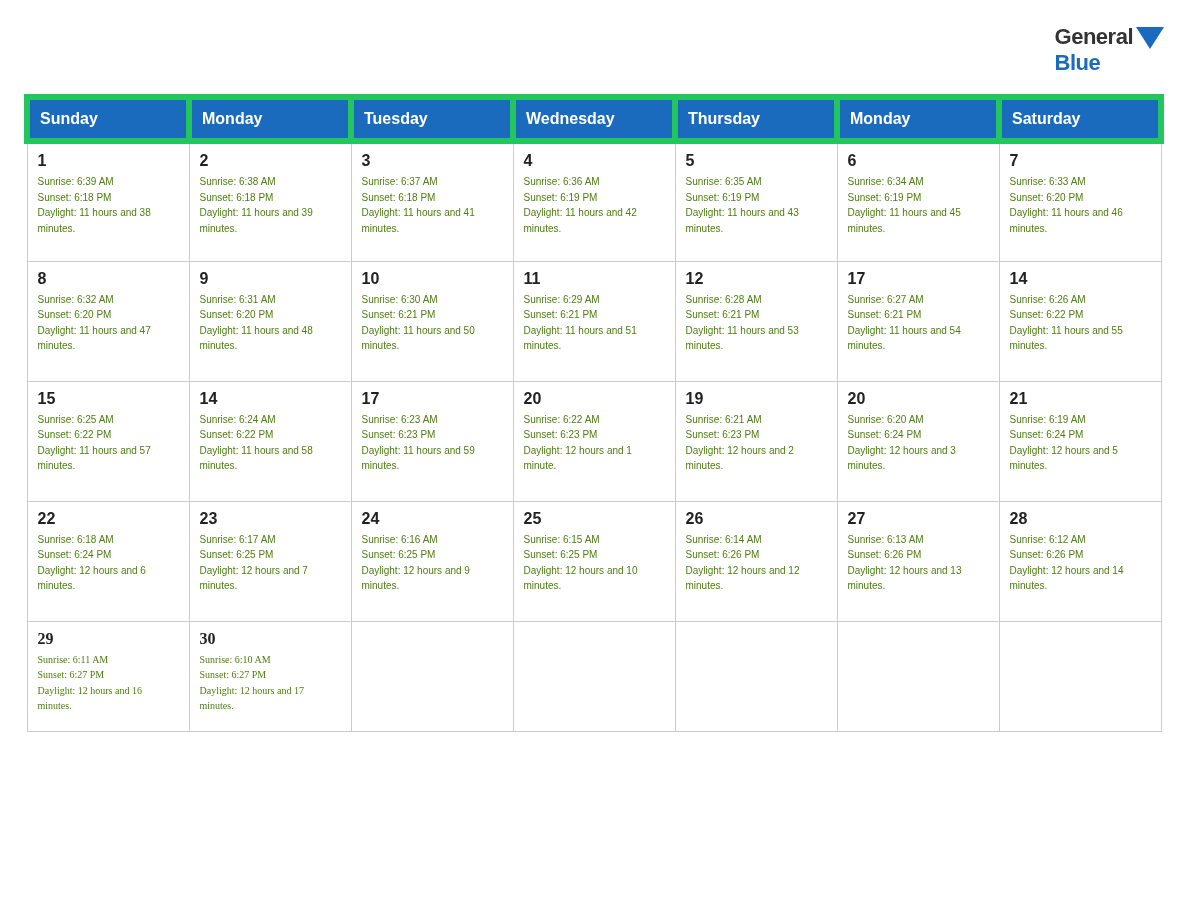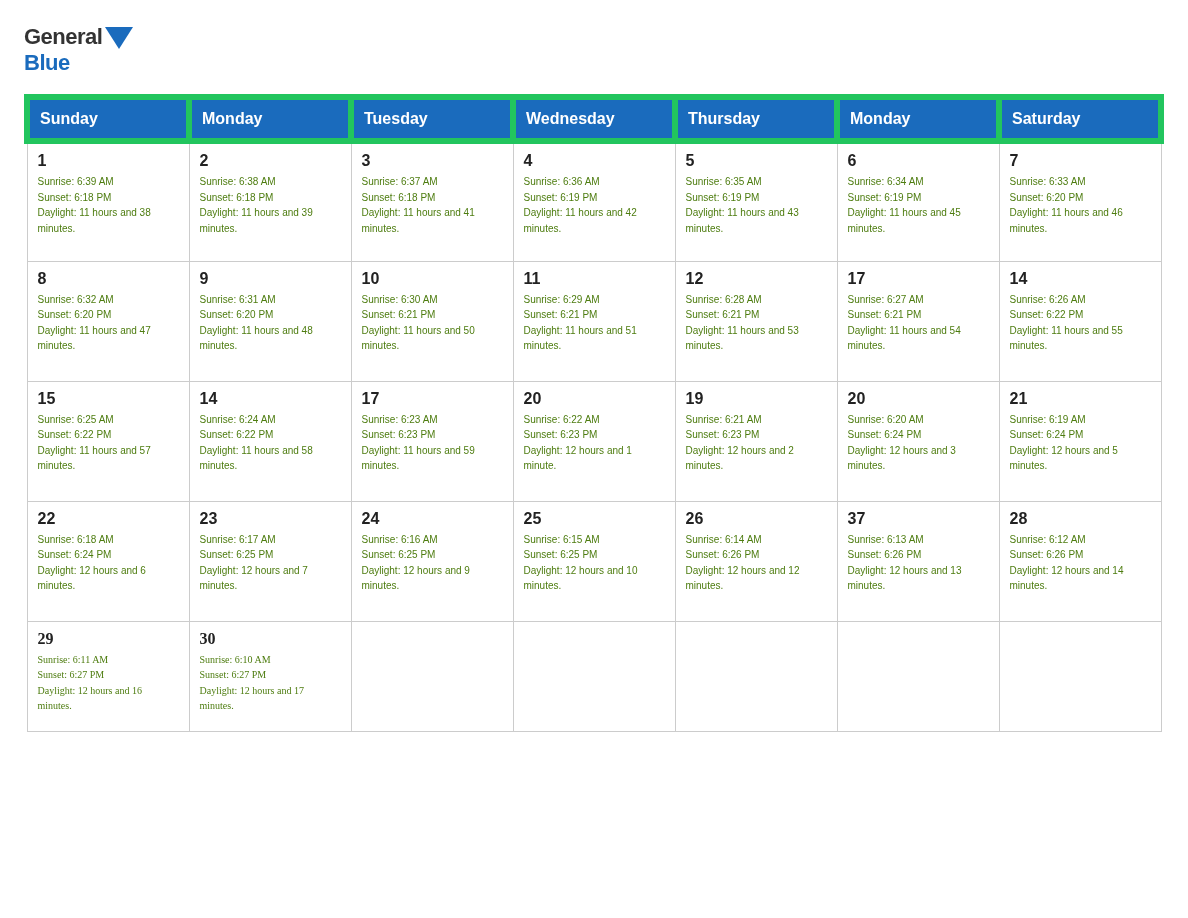--- a/index.html
+++ b/index.html
@@ -5,21 +5,21 @@
     * { box-sizing: border-box; margin: 0; padding: 0; }
     body {
       font-family: Arial, sans-serif;
       background: #fff;
       padding: 24px;
       width: 1188px;
       min-height: 918px;
     }
     .header {
       display: flex;
-      justify-content: space-between;
+      justify-content: flex-end;
       align-items: flex-start;
       margin-bottom: 18px;
     }
     .logo {
       display: flex;
       flex-direction: column;
       align-items: flex-start;
     }
     .logo-top {
       display: flex;
@@ -232,21 +232,21 @@
         </td>
         <td>
           <div class="day-number">25</div>
           <div class="day-info">Sunrise: 6:15 AM<br>Sunset: 6:25 PM<br>Daylight: 12 hours and 10 minutes.</div>
         </td>
         <td>
           <div class="day-number">26</div>
           <div class="day-info">Sunrise: 6:14 AM<br>Sunset: 6:26 PM<br>Daylight: 12 hours and 12 minutes.</div>
         </td>
         <td>
-          <div class="day-number">37</div>
+          <div class="day-number">27</div>
           <div class="day-info">Sunrise: 6:13 AM<br>Sunset: 6:26 PM<br>Daylight: 12 hours and 13 minutes.</div>
         </td>
         <td>
           <div class="day-number">28</div>
           <div class="day-info">Sunrise: 6:12 AM<br>Sunset: 6:26 PM<br>Daylight: 12 hours and 14 minutes.</div>
         </td>
       </tr>
       <tr>
         <td>
           <div class="day-number">29</div>

